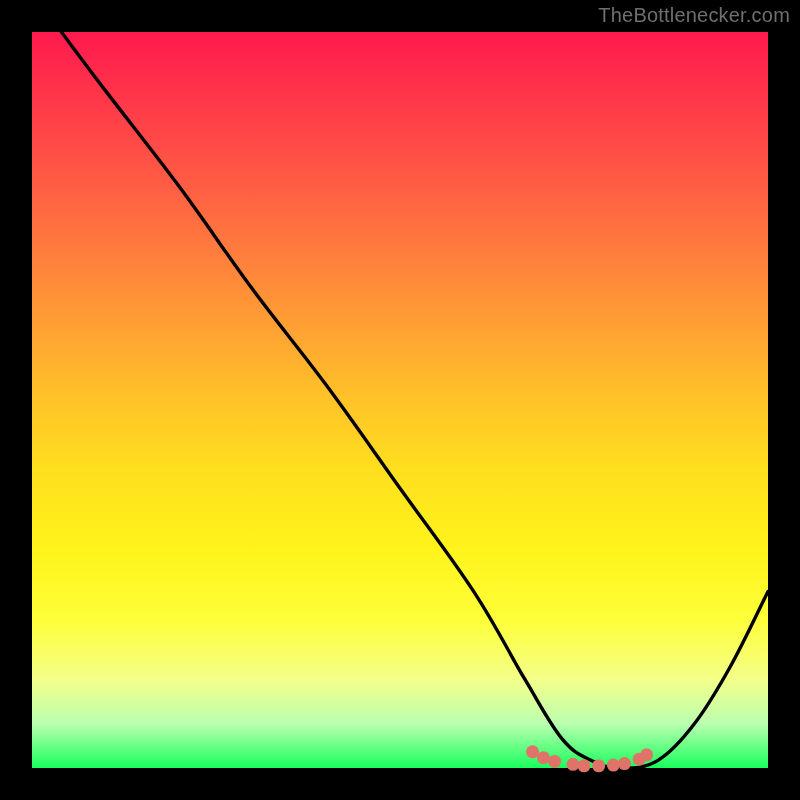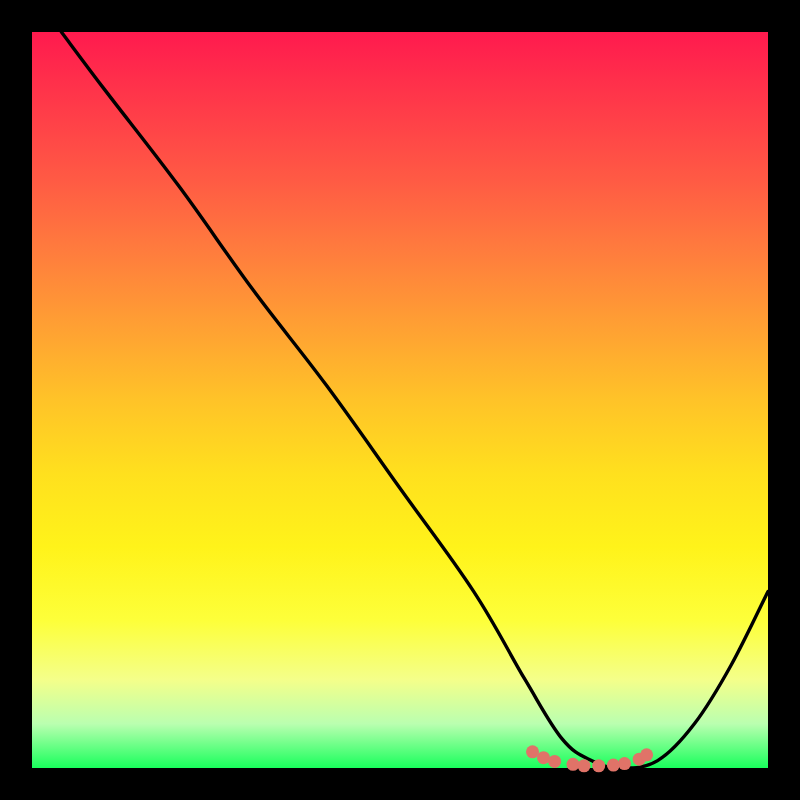--- a/index.html
+++ b/index.html
@@ -54,20 +54,21 @@
     width: 736px;
     height: 736px;
     overflow: visible;
   }
 </style>
 </head>
 <body>
 
 <div class="wrap">
 
+  <div class="attrib">TheBottlenecker.com</div>
 
   <div class="plot">
     <svg class="curve" viewBox="0 0 736 736">
       <path id="main-curve" fill="none" stroke="#000" stroke-width="3.4" stroke-linecap="round" d="M 29.4 0.0 C 37.4 10.6, 52.4 31.1, 73.6 58.9 C 94.8 86.7, 120.7 118.8, 147.2 154.6 C 173.7 190.3, 194.3 221.8, 220.8 257.6 C 247.3 293.4, 267.9 317.5, 294.4 353.3 C 320.9 389.0, 341.5 419.2, 368.0 456.3 C 394.5 493.4, 419.1 524.9, 441.6 559.4 C 464.1 593.8, 477.2 621.2, 493.1 647.7 C 509.0 674.2, 518.0 692.0, 529.9 706.6 C 541.8 721.1, 548.8 723.3, 559.4 728.6 C 570.0 733.9, 576.9 736.0, 588.8 736.0 C 600.7 736.0, 612.4 736.6, 625.6 728.6 C 638.8 720.7, 649.2 709.1, 662.4 691.8 C 675.6 674.6, 686.0 656.8, 699.2 633.0 C 712.4 609.1, 729.4 572.6, 736.0 559.4"></path>
       <g id="dots">
           <circle cx="500.5" cy="719.8" r="6.5" fill="#e07368"></circle>
           <circle cx="511.5" cy="725.7" r="6.5" fill="#e07368"></circle>
           <circle cx="522.6" cy="729.4" r="6.5" fill="#e07368"></circle>
           <circle cx="541.0" cy="732.3" r="6.5" fill="#e07368"></circle>
           <circle cx="552.0" cy="733.8" r="6.5" fill="#e07368"></circle>

